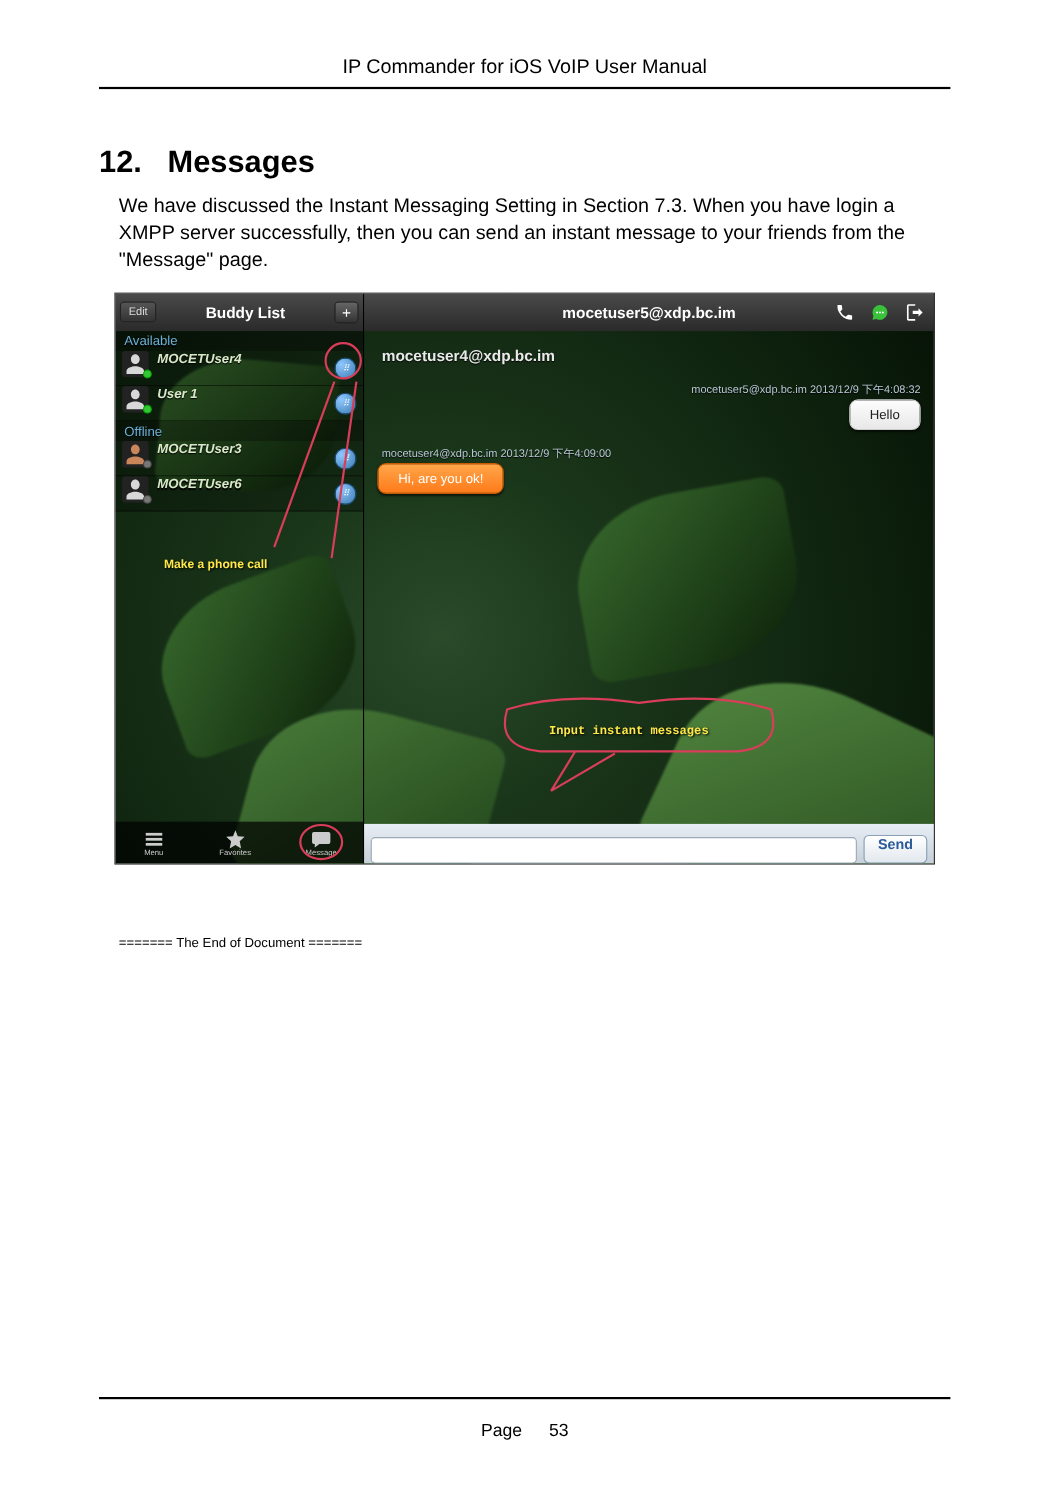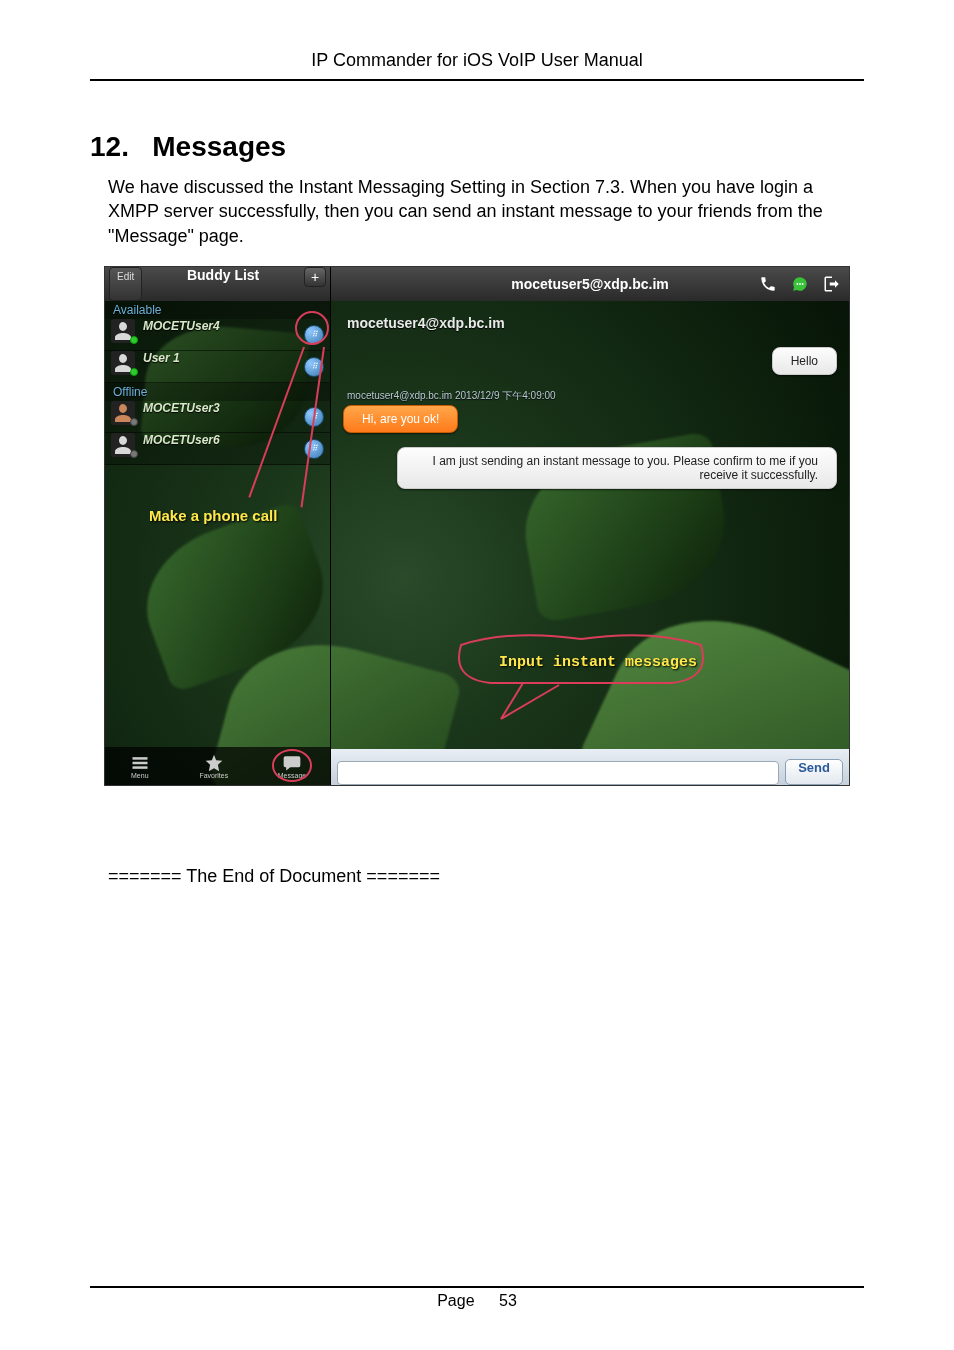--- a/index.html
+++ b/index.html
@@ -61,20 +61,21 @@
     position: absolute;
     top: 0; left: 0;
     width: 226px;
     height: 100%;
     border-right: 1px solid #000;
   }
   .buddy-titlebar {
     height: 34px;
     background: linear-gradient(#4a4a4a, #2a2a2a);
     display: flex;
+    align-items: center;
     justify-content: space-between;
     padding: 0 4px;
   }
   .edit-btn {
     font-size: 10px;
     color: #ddd;
     background: linear-gradient(#555, #333);
     border: 1px solid #222;
     border-radius: 4px;
     padding: 3px 7px;
@@ -159,21 +160,21 @@
   }
   .callout-line {
     position: absolute;
     background: #d93d5a;
     pointer-events: none;
   }
   .callout-label {
     position: absolute;
     color: #ffe84a;
     font-weight: bold;
-    font-size: 15px;
+    font-size: 11px;
     text-shadow: 1px 1px 2px #000;
     pointer-events: none;
   }
 
   .tabbar {
     position: absolute;
     bottom: 0; left: 0;
     width: 226px;
     height: 38px;
     background: rgba(0,0,0,0.7);
@@ -287,32 +288,32 @@
     padding: 0 12px;
     border-radius: 5px;
     background: linear-gradient(#fff, #e2e8ee);
     border: 1px solid #8aa0b4;
     color: #2a5a9a;
     font-weight: bold;
     font-size: 13px;
   }
 
   .end-doc {
-    margin-top: 80px;
-    font-size: 18px;
+    margin-top: 64px;
+    font-size: 12px;
     margin-left: 18px;
   }
 
   .page-footer {
     position: absolute;
     bottom: 40px;
     left: 90px; right: 90px;
     border-top: 2px solid #000;
     text-align: center;
-    padding-top: 4px;
+    padding-top: 20px;
     font-size: 16px;
   }
   .page-footer .pg { margin-left: 20px; }
 </style>
 </head>
 <body>
 
 <div class="page">
   <div class="doc-header">IP Commander for iOS VoIP User Manual</div>
 
@@ -452,30 +453,30 @@
                 <path fill="#fff" d="M16 17l5-5-5-5v3H9v4h7v3zM4 4h8V2H4a2 2 0 0 0-2 2v16a2 2 0 0 0 2 2h8v-2H4z"></path>
               </svg>
           </div>
         </div>
       </div>
 
       <div class="chat-body">
         <div class="contact-header">mocetuser4@xdp.bc.im</div>
 
         <div class="bubble-row right">
+          <div class="meta right">mocetuser5@xdp.bc.im 2013/12/9 下午4:08:32</div>
           <div class="bubble out">Hello</div>
         </div>
 
         <div class="bubble-row">
           <div class="meta left">mocetuser4@xdp.bc.im 2013/12/9 下午4:09:00</div>
           <div class="bubble in">Hi, are you ok!</div>
         </div>
 
         <div class="bubble-row right">
-          <div class="bubble out" style="text-align:right; max-width:440px;">I am just sending an instant message to you.  Please confirm to me if you receive it successfully.</div>
         </div>
 
 
         <svg style="position:absolute; left:120px; bottom:26px; width:260px; height:88px; overflow:visible;">
           <path d="M10 10 Q 0 44 40 48 L 220 48 Q 260 44 250 10 Q 200 -6 130 4 Q 60 -6 10 10 Z
                    M 72 48 L 50 84 L 108 50" fill="none" stroke="#d93d5a" stroke-width="2"></path>
         </svg>
         <div class="callout-label" style="bottom:78px; left:168px;font-family:Liberation Mono, monospace;">Input instant messages</div>
       </div>
 

